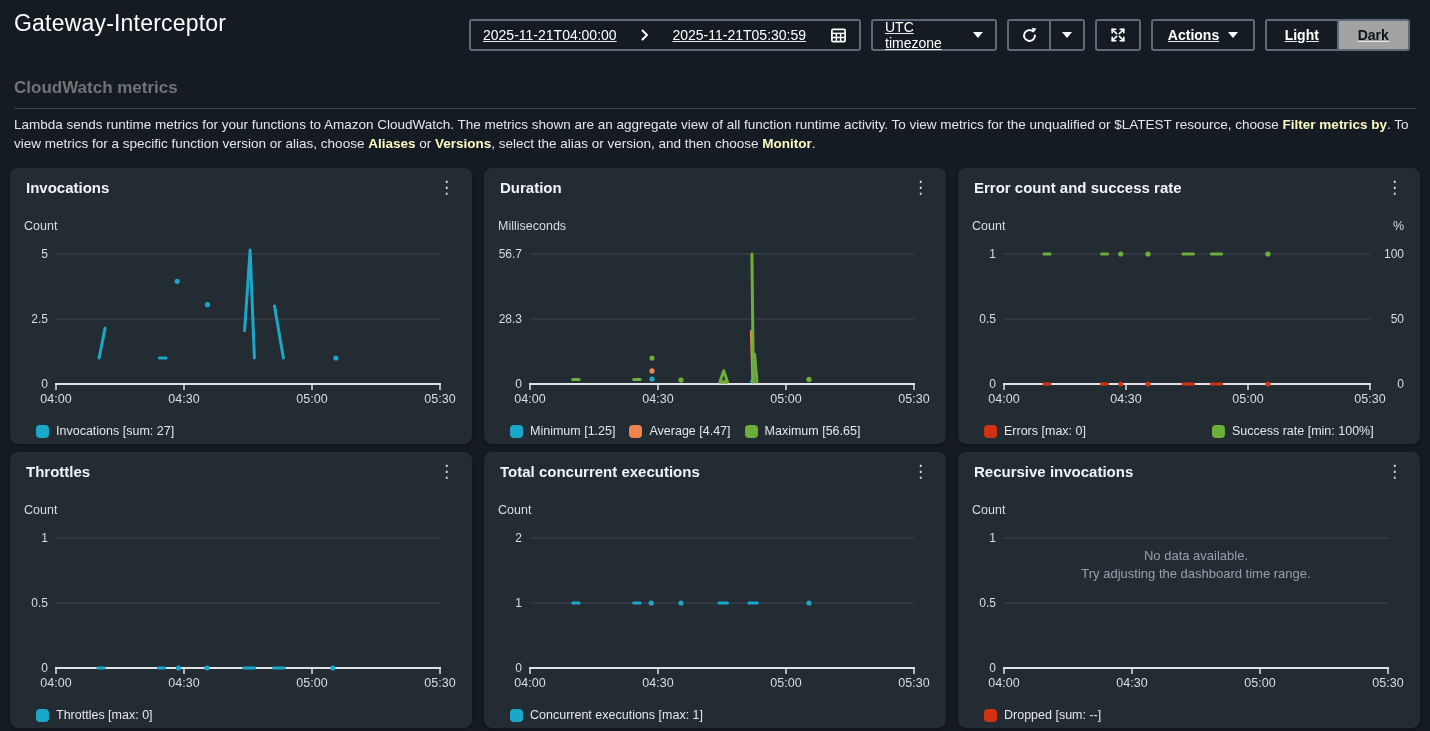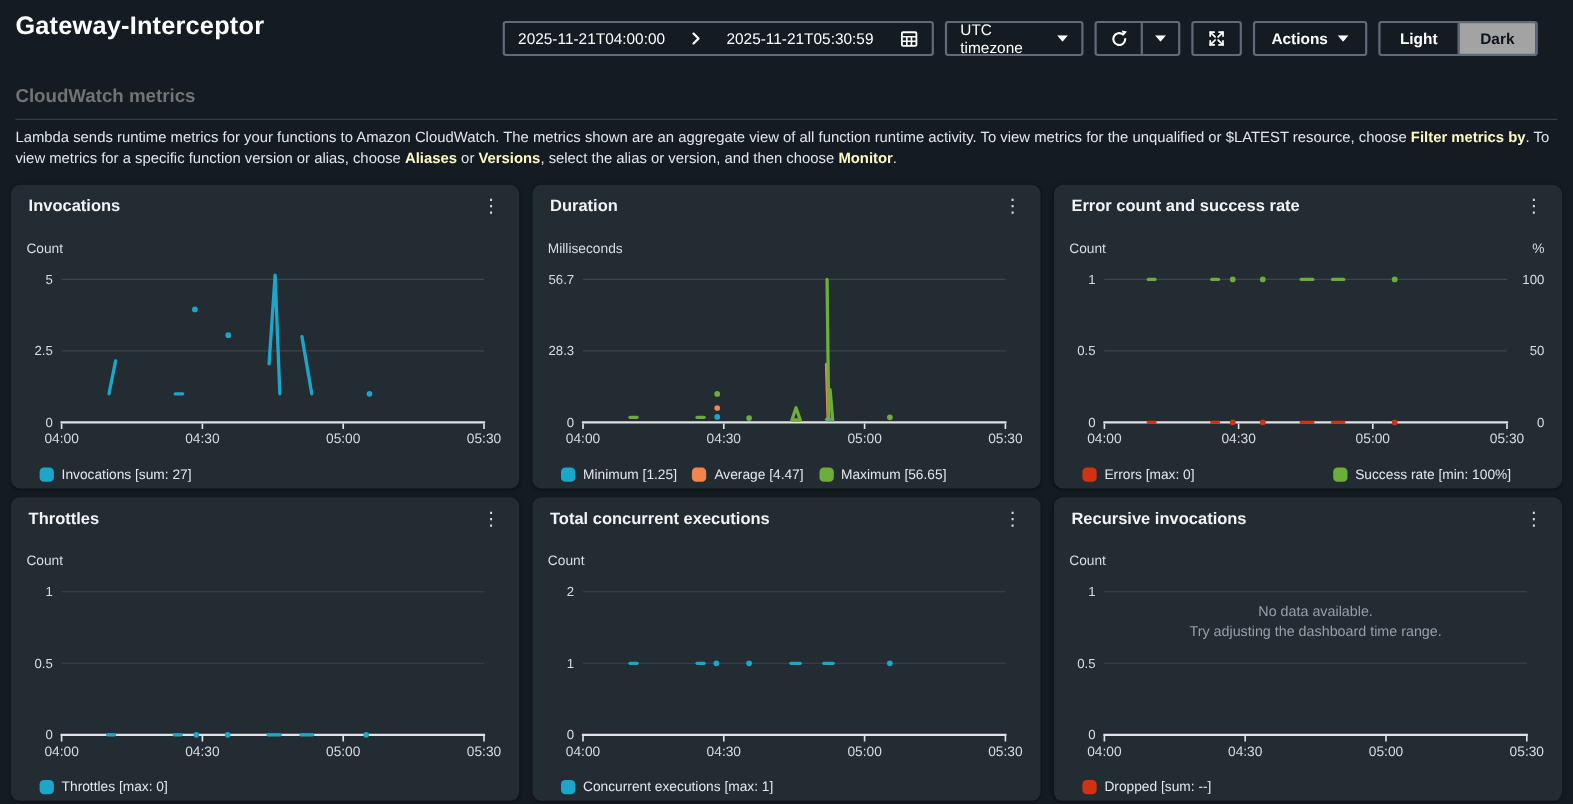--- a/index.html
+++ b/index.html
@@ -4,22 +4,22 @@
 <style>
   * { box-sizing: border-box; }
   html,body { margin:0; padding:0; }
   body {
     width:1430px; height:731px; overflow:hidden; position:relative;
     background:#151b22; color:#e8ebee;
     font-family:"Liberation Sans","DejaVu Sans",sans-serif;
   }
   
   .page-title { position:absolute; left:14px; top:10px; margin:0;
-    font-size:23px; font-weight:700; color:#ffffff; letter-spacing:.2px; }
-  .controls { position:absolute; top:19px; right:32px; display:flex; gap:10px; align-items:center; }
+    font-size:23px; font-weight:400; color:#ffffff; letter-spacing:.2px; }
+  .controls { position:absolute; top:19px; right:20px; display:flex; gap:10px; align-items:center;text-decoration:underline; }
   .ctl { height:32px; border:2px solid #5f6b7a; border-radius:3px; background:transparent;
     color:#fff; display:flex; align-items:center; font-size:14px; cursor:pointer; }
   .date-range { width:392px; padding:0 12px; justify-content:space-between; cursor:default; }
   .date-range .dt { cursor:pointer; white-space:nowrap; }
   .tz { width:126px; padding:0 12px; justify-content:space-between; }
   .refresh-group { width:78px; padding:0; }
   .refresh-seg { flex:1.25; height:100%; display:flex; align-items:center; justify-content:center; }
   .caret-seg { flex:1; height:100%; display:flex; align-items:center; justify-content:center;
     border-left:2px solid #5f6b7a; }
   .fullscreen { width:46px; justify-content:center; }

